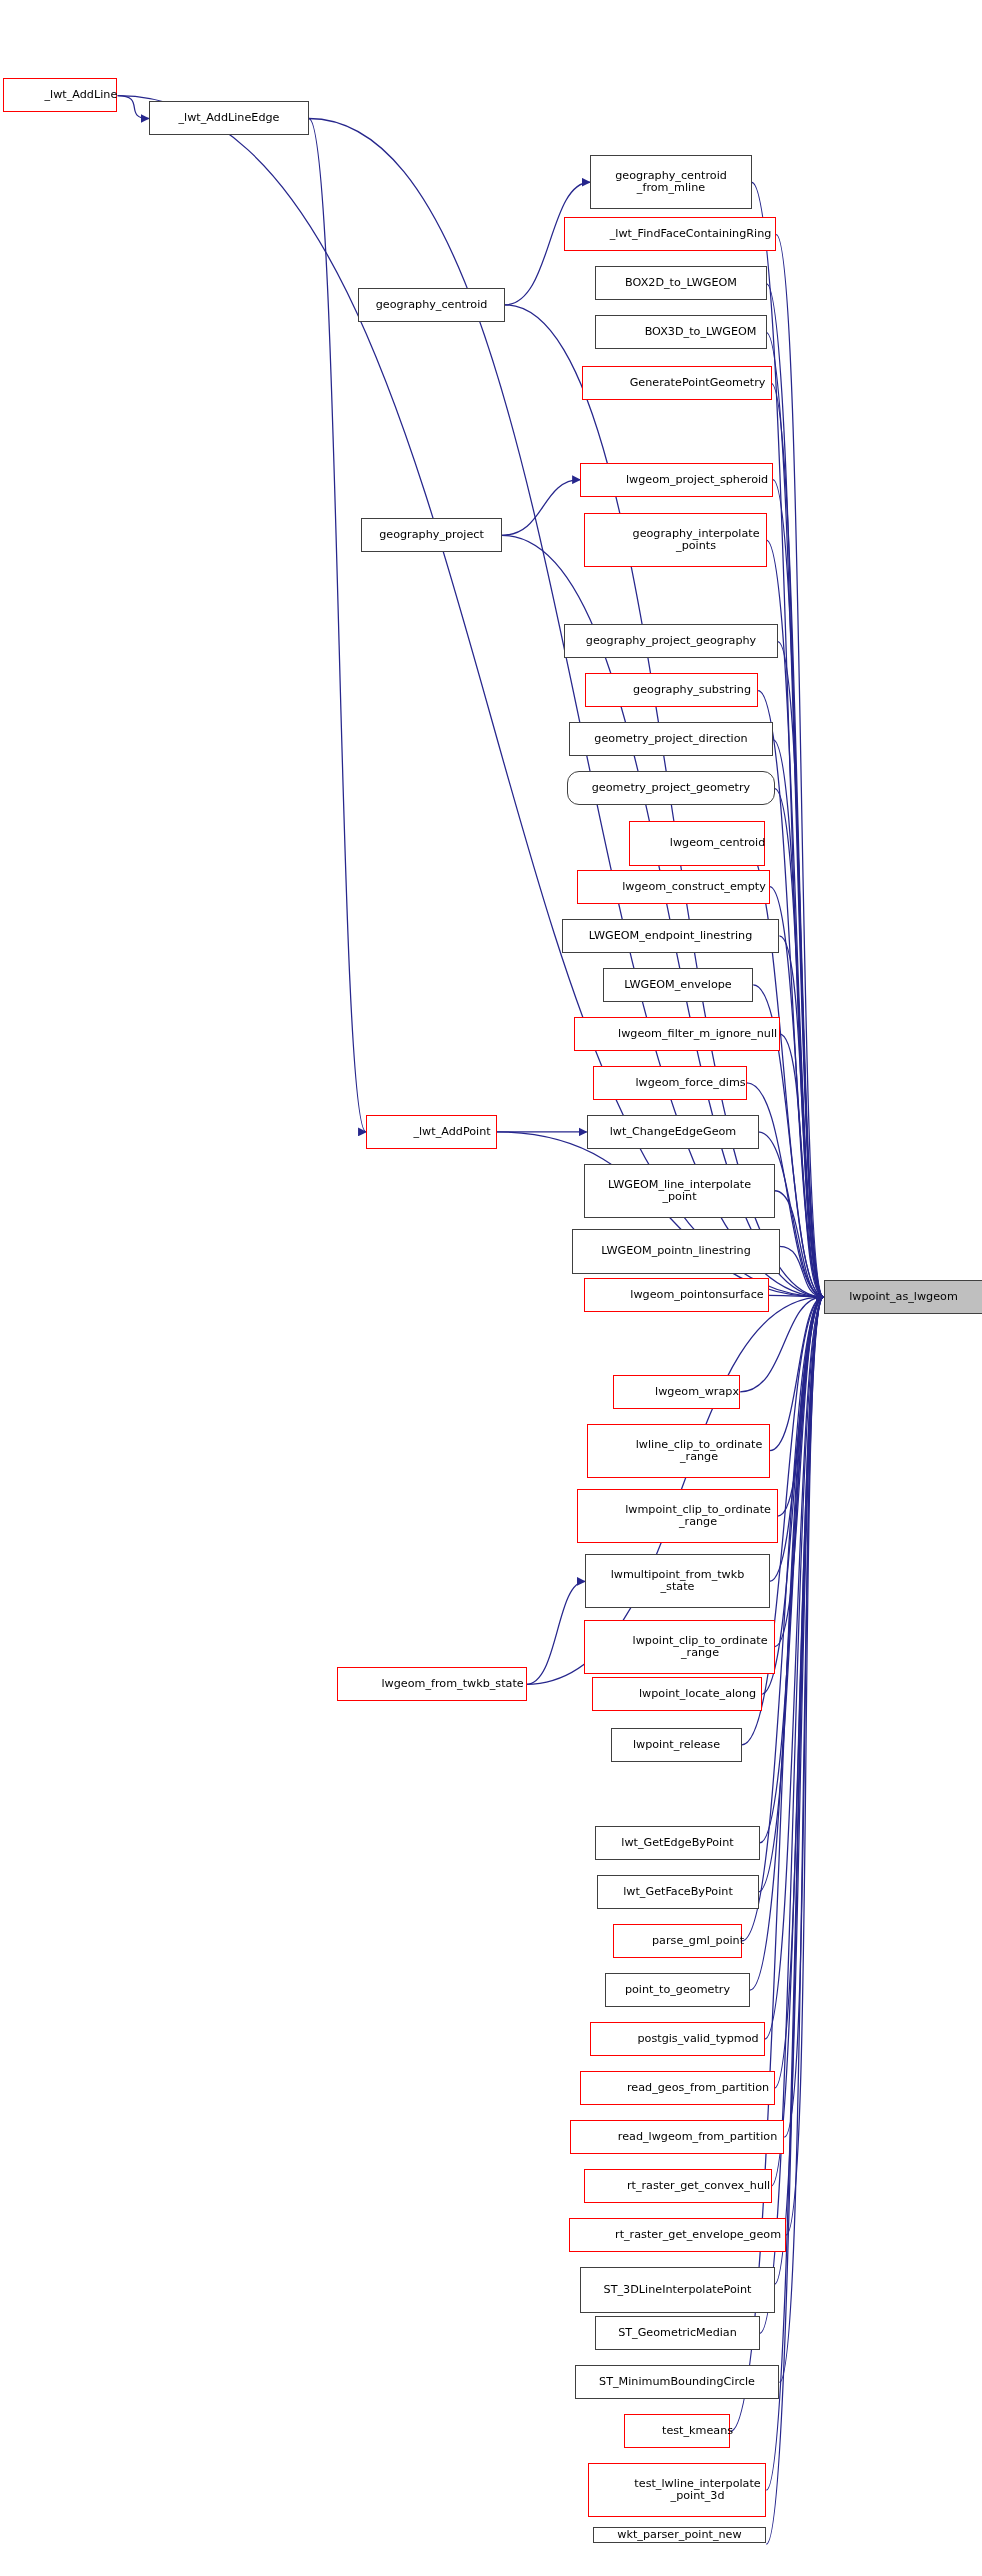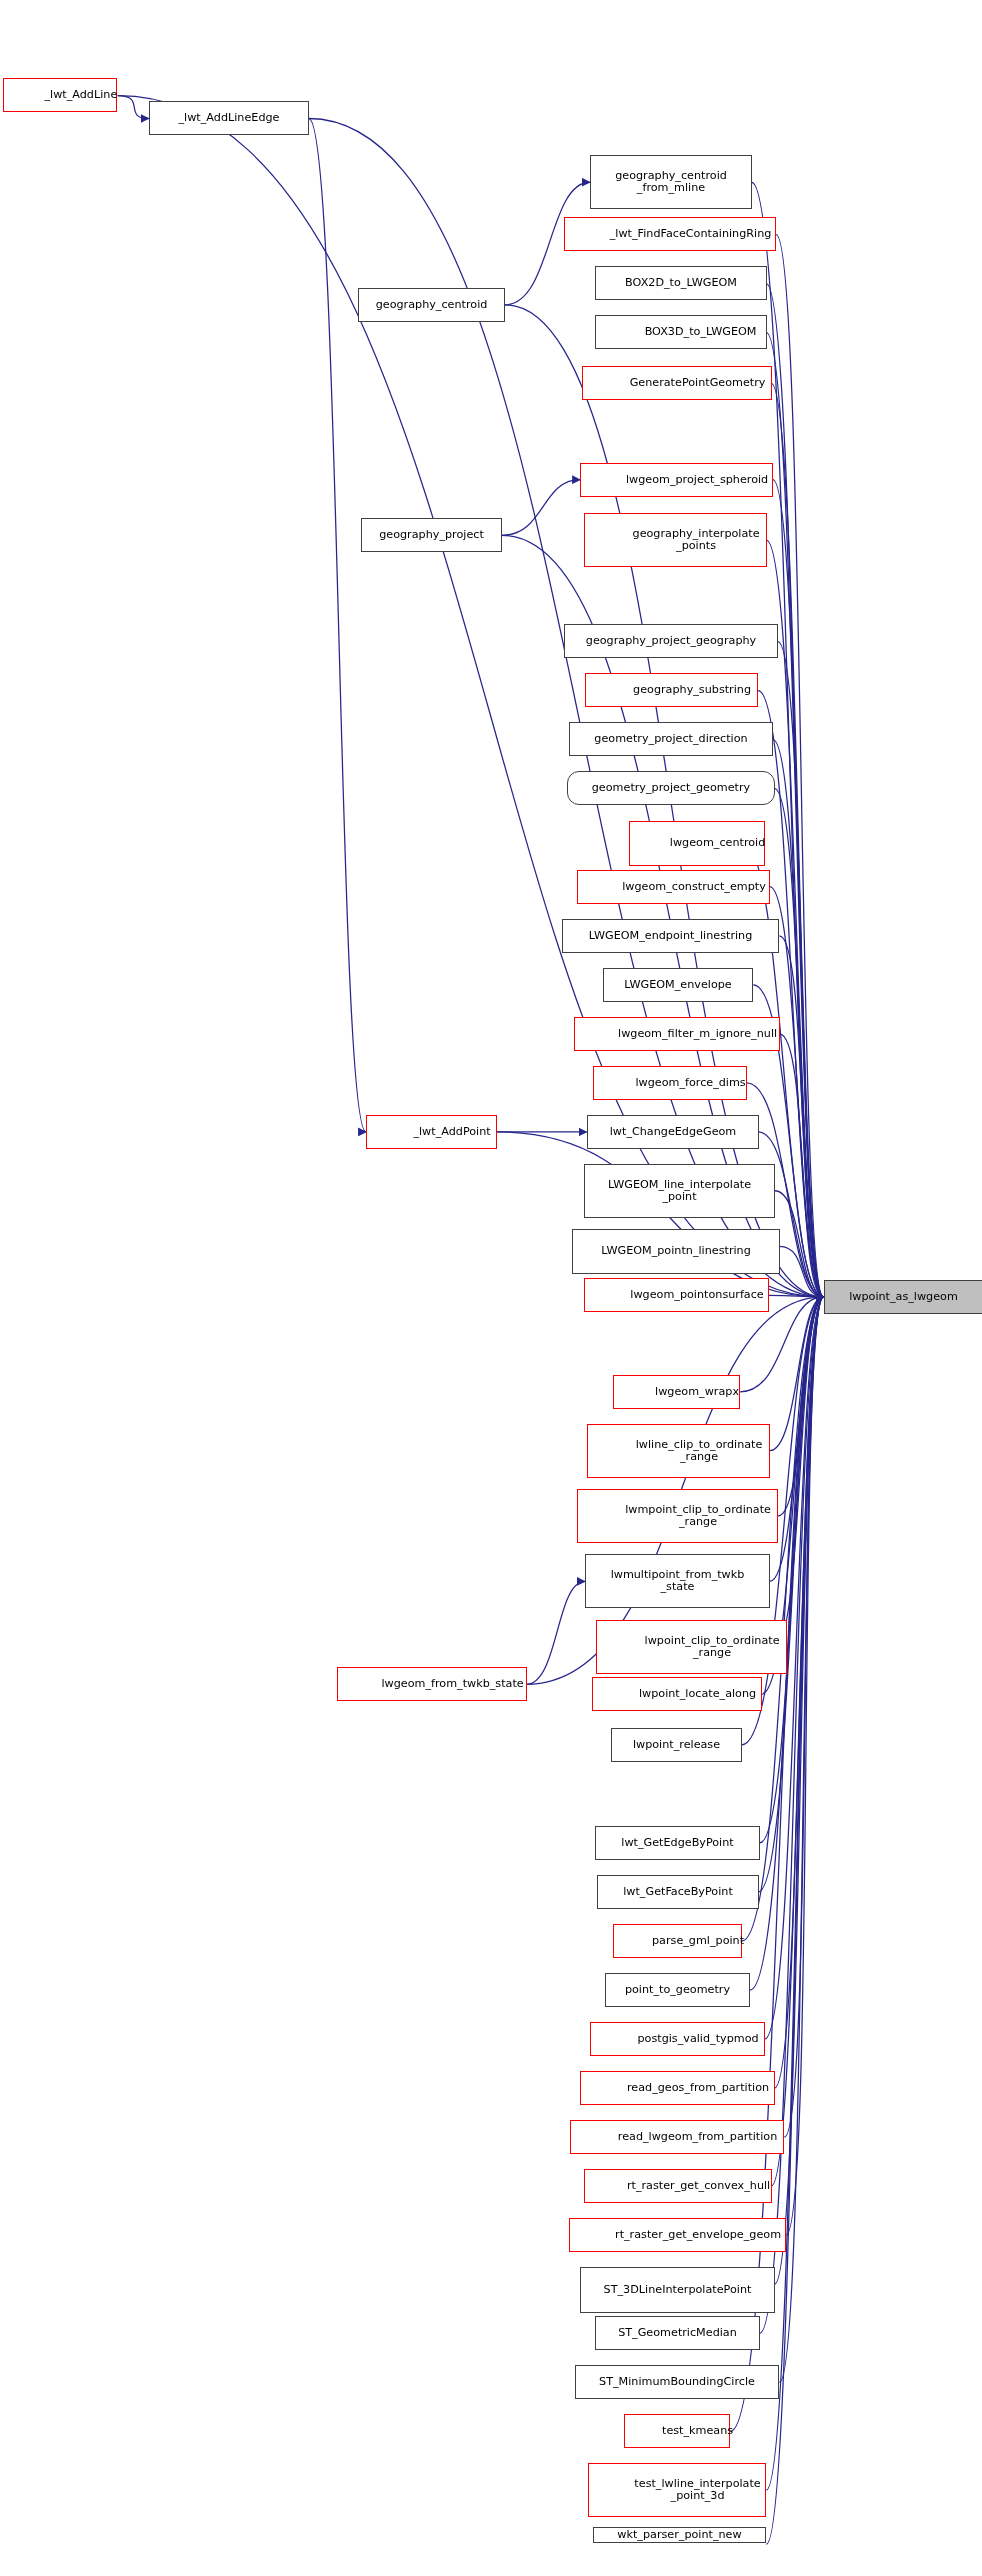--- a/index.html
+++ b/index.html
@@ -151,21 +151,21 @@
 _point</div>
       <div class="node" style="left: 572px; top: 1229px; width: 208px; height: 45px;">LWGEOM_pointn_linestring</div>
       <div class="node red" style="left: 584px; top: 1278px; width: 185px; height: 34px;">lwgeom_pointonsurface</div>
       <div class="node red" style="left: 613px; top: 1375px; width: 127px; height: 34px;">lwgeom_wrapx</div>
       <div class="node red" style="left: 587px; top: 1424px; width: 183px; height: 54px; line-height: 1.1;">lwline_clip_to_ordinate
 _range</div>
       <div class="node red" style="left: 577px; top: 1489px; width: 201px; height: 54px; line-height: 1.1;">lwmpoint_clip_to_ordinate
 _range</div>
       <div class="node" style="left: 585px; top: 1554px; width: 185px; height: 54px; line-height: 1.1;">lwmultipoint_from_twkb
 _state</div>
-      <div class="node red" style="left: 584px; top: 1620px; width: 191px; height: 54px; line-height: 1.1; margin-left: 12px;">lwpoint_clip_to_ordinate
+      <div class="node red" style="left: 584px; top: 1620px; width: 191px; height: 54px; line-height: 1.1;">lwpoint_clip_to_ordinate
 _range</div>
       <div class="node red" style="left: 592px; top: 1677px; width: 170px; height: 34px;">lwpoint_locate_along</div>
       <div class="node" style="left: 611px; top: 1728px; width: 131px; height: 34px;">lwpoint_release</div>
       <div class="node" style="left: 595px; top: 1826px; width: 165px; height: 34px;">lwt_GetEdgeByPoint</div>
       <div class="node" style="left: 597px; top: 1875px; width: 162px; height: 34px;">lwt_GetFaceByPoint</div>
       <div class="node red" style="left: 613px; top: 1924px; width: 129px; height: 34px;">parse_gml_point</div>
       <div class="node" style="left: 605px; top: 1973px; width: 145px; height: 34px;">point_to_geometry</div>
       <div class="node red" style="left: 590px; top: 2022px; width: 175px; height: 34px;">postgis_valid_typmod</div>
       <div class="node red" style="left: 580px; top: 2071px; width: 195px; height: 34px;">read_geos_from_partition</div>
       <div class="node red" style="left: 570px; top: 2120px; width: 214px; height: 34px;">read_lwgeom_from_partition</div>

